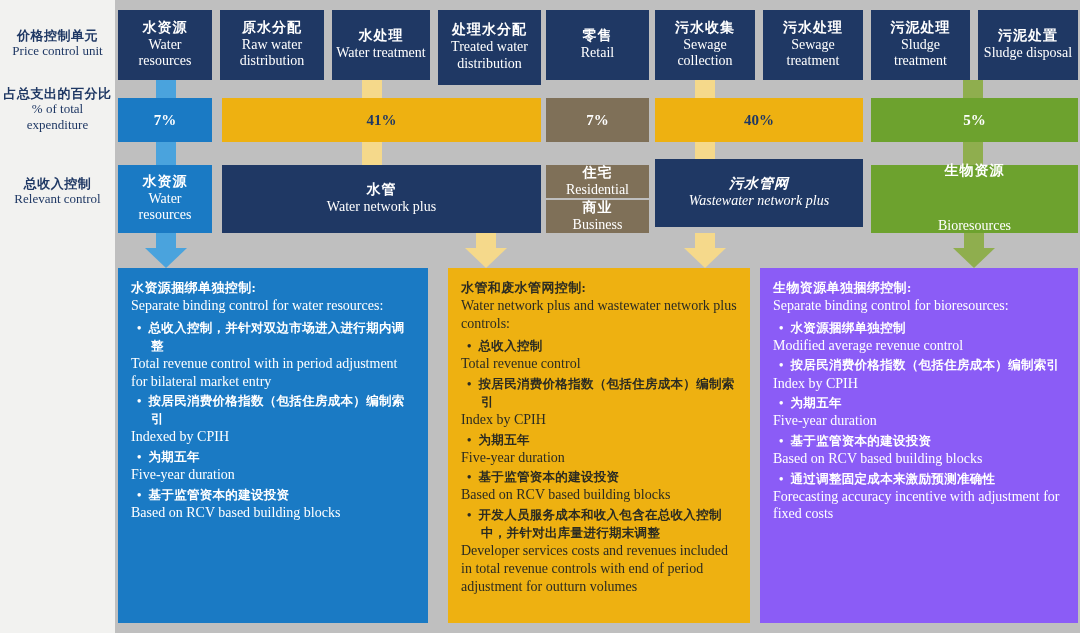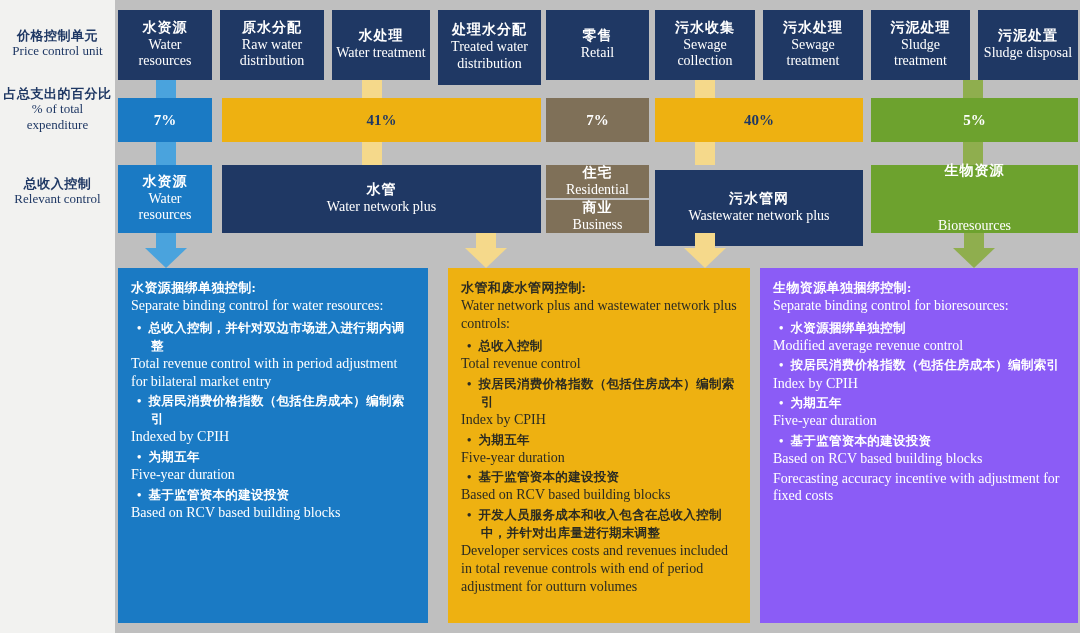--- a/index.html
+++ b/index.html
@@ -209,21 +209,21 @@
     <span class="en">Water network plus</span>
   </div>
   <div class="box taupe" style="left:546px; top:165px; width:103px; height:33px;">
     <span class="cn">住宅</span>
     <span class="en">Residential</span>
   </div>
   <div class="box taupe" style="left:546px; top:200px; width:103px; height:33px;">
     <span class="cn">商业</span>
     <span class="en">Business</span>
   </div>
-  <div class="box navy" style="left:655px; top:170px; width:208px; height:76px;">
+  <div class="box navy" style="left:655px; top:159px; width:208px; height:68px;font-style:italic;">
     <span class="cn">污水管网</span>
     <span class="en">Wastewater network plus</span>
   </div>
   <div class="box green" style="left:871px; top:165px; width:207px; height:68px;gap:38px;">
     <span class="cn">生物资源</span>
     <span class="en">Bioresources</span>
   </div>
 
   <div class="arrow a-blue" style="left:138px; top:233px; width:56px; height:35px;">
     <div class="shaft" style="width:20px; height:18px;"></div>
@@ -306,18 +306,19 @@
       </li>
       <li>
         <div class="bullet-cn">为期五年</div>
         <div class="bullet-en">Five-year duration</div>
       </li>
       <li>
         <div class="bullet-cn">基于监管资本的建设投资</div>
         <div class="bullet-en">Based on RCV based building blocks</div>
       </li>
       <li>
+        <div class="bullet-cn">通过调整固定成本来激励预测准确性</div>
         <div class="bullet-en">Forecasting accuracy incentive with adjustment for fixed costs</div>
       </li>
     </ul>
   </div>
 
 </div>
 
 </body></html>

